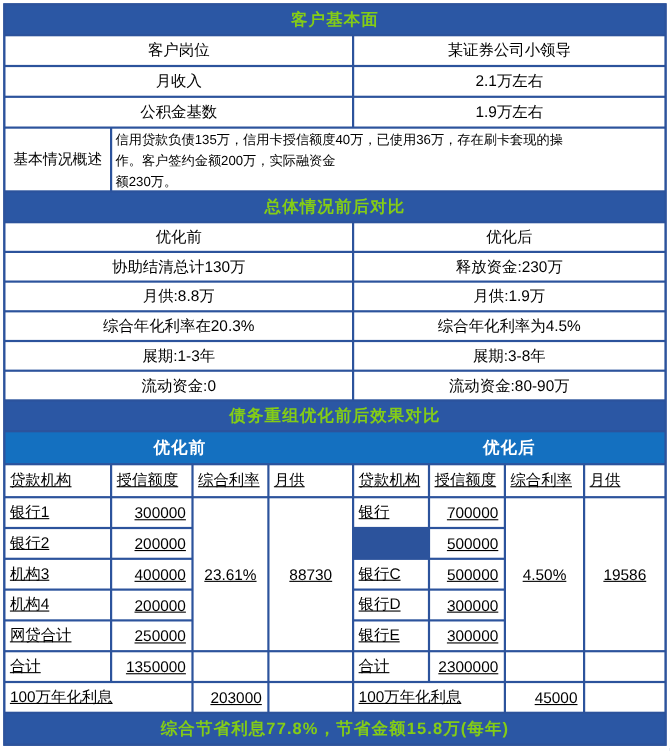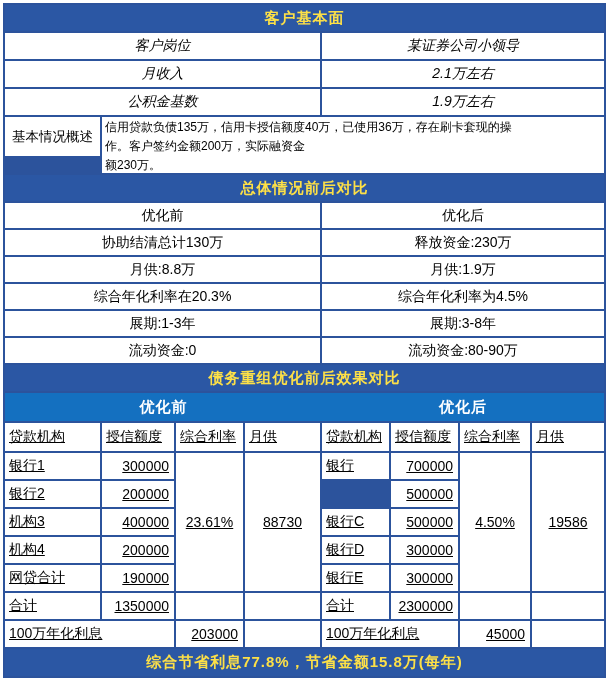--- a/index.html
+++ b/index.html
@@ -8,50 +8,50 @@
     box-sizing:border-box;
     width:603px;
     margin:3px 3px 2px 3px;
     border:2px solid #2c539c;
     background:#2c539c;
     display:flex;
     flex-direction:column;
     gap:2px;
   }
   .bar{
-    color:#fde047;font-weight:bold;font-size:15px;
+    color:#84cc16;font-weight:bold;font-size:15px;
     display:flex;align-items:center;justify-content:center;
     height:26px;letter-spacing:1px;
   }
   .title-bar{background:#2b57a4;}
   .footer-bar{background:#2b57a4;height:27px;font-size:15px;}
   .subband{
     background:#1470c0;height:28px;display:grid;
     grid-template-columns:317px 282px;
   }
   .subband .half{display:flex;align-items:center;justify-content:center;
     color:#fff;font-weight:bold;font-size:15px;letter-spacing:1px;}
   .grid{background:#2c539c;display:grid;gap:2px;}
   .g2{grid-template-columns:315px 282px;}
   .gov{grid-template-columns:95px 502px;}
   .g8{grid-template-columns:95px 72px 67px 75px 67px 67px 70px 72px;text-decoration:underline;}
   .cell{
     background:#ffffff;color:#000;font-size:14px;
     display:flex;align-items:center;justify-content:center;
     overflow:hidden;white-space:nowrap;
   }
-  .h26{height:26px;font-style:italic;} .h25{height:25px;} .h28{height:28px;}
+  .h26{height:26px;} .h25{height:25px;} .h28{height:28px;}
   .left{justify-content:flex-start;padding-left:4px;box-sizing:border-box;}
   .right{justify-content:flex-end;padding-right:5px;box-sizing:border-box;}
   .ov-text{
     align-items:flex-start;justify-content:flex-start;
     white-space:pre-line;line-height:19px;font-size:12px;
     padding:1px 3px;box-sizing:border-box;height:56px;
   }
-  .ov-label{height:39px;font-size:13.5px;}
+  .ov-label{height:56px;font-size:13.5px;}
   .colhead{font-size:14px;}
   .num{font-family:"Liberation Sans","DejaVu Sans",sans-serif;}
 </style>
 </head>
 <body>
 
 <div class="sheet">
 
   <div class="bar title-bar">客户基本面</div>
 
@@ -125,21 +125,21 @@
     <div class="cell right num" style="grid-area:3/2">400000</div>
     <div class="cell left" style="grid-area:3/5">银行C</div>
     <div class="cell right num" style="grid-area:3/6">500000</div>
 
     <div class="cell left" style="grid-area:4/1">机构4</div>
     <div class="cell right num" style="grid-area:4/2">200000</div>
     <div class="cell left" style="grid-area:4/5">银行D</div>
     <div class="cell right num" style="grid-area:4/6">300000</div>
 
     <div class="cell left" style="grid-area:5/1">网贷合计</div>
-    <div class="cell right num" style="grid-area:5/2">190000</div>
+    <div class="cell right num" style="grid-area:5/2">250000</div>
     <div class="cell left" style="grid-area:5/5">银行E</div>
     <div class="cell right num" style="grid-area:5/6">300000</div>
 
     <div class="cell left" style="grid-area:6/1">合计</div>
     <div class="cell right num" style="grid-area:6/2">1350000</div>
     <div class="cell" style="grid-area:6/3"></div>
     <div class="cell" style="grid-area:6/4"></div>
     <div class="cell left" style="grid-area:6/5">合计</div>
     <div class="cell right num" style="grid-area:6/6">2300000</div>
     <div class="cell" style="grid-area:6/7"></div>

